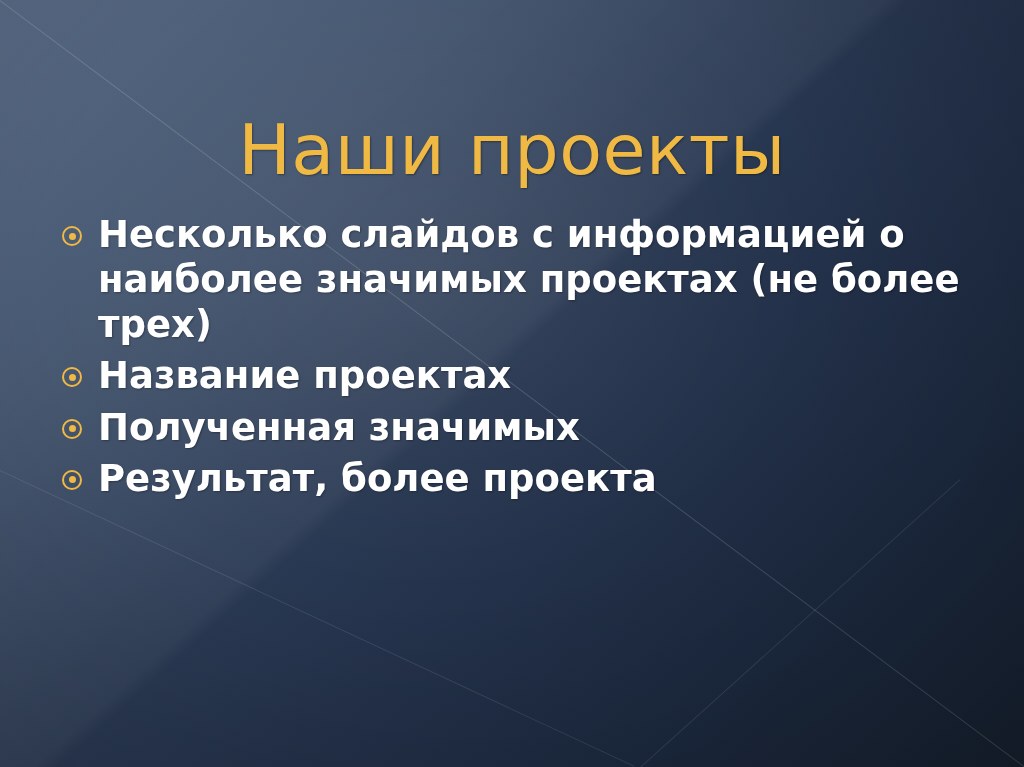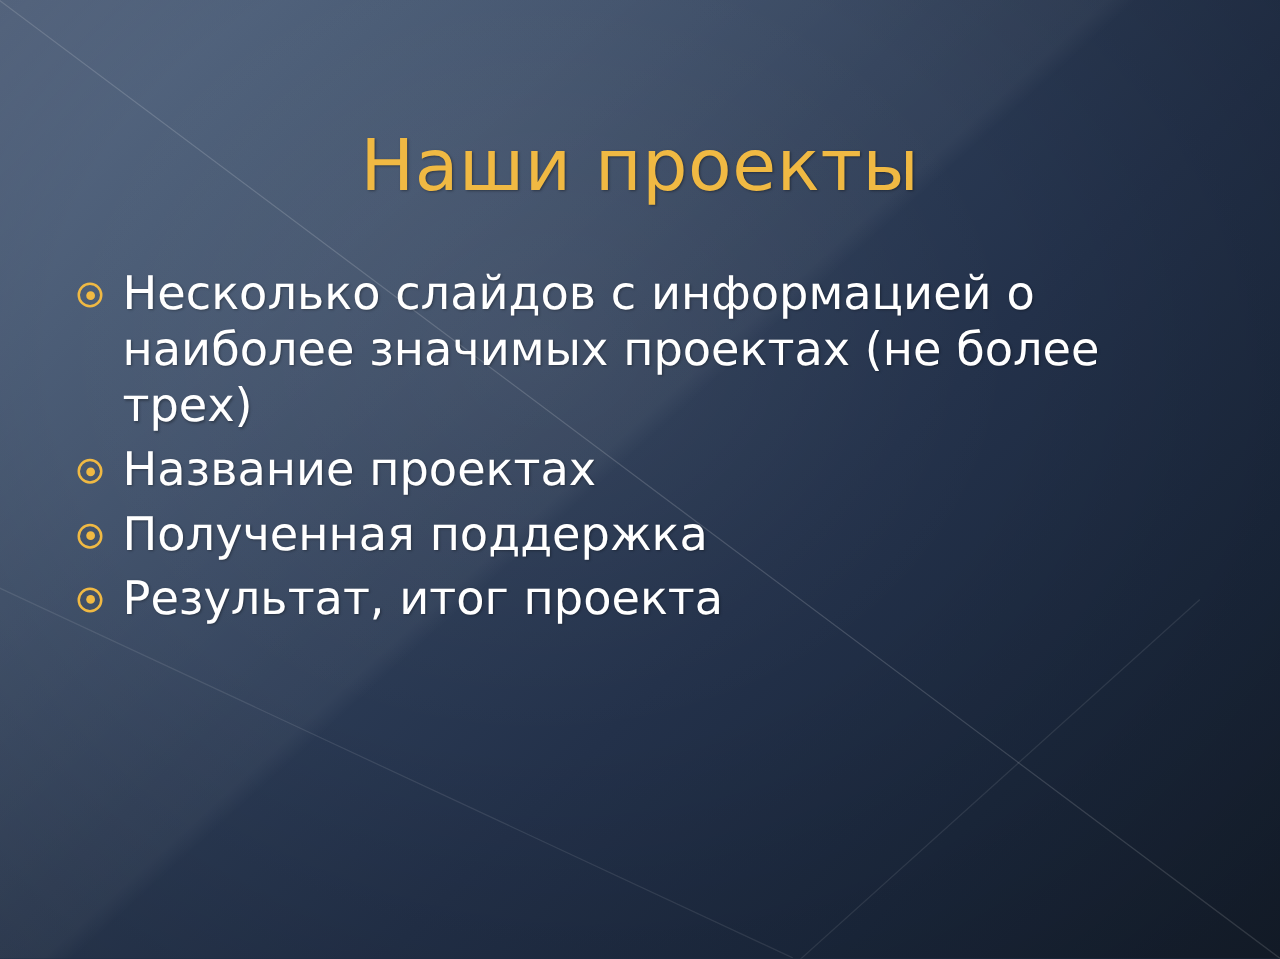--- a/index.html
+++ b/index.html
@@ -66,21 +66,21 @@
     pointer-events: none;
   }
 
   .title {
     position: absolute;
     left: 0;
     right: 0;
     top: 62px;
     text-align: center;
     color: #f0b943;
-    font-size: 57px;
+    font-size: 70px;
     font-weight: normal;
     letter-spacing: 0.5px;
     text-shadow: 1px 1px 2px rgba(0,0,0,0.35);
     font-family: "DejaVu Sans", sans-serif;
   }
 
   .body-list {
     position: absolute;
     left: 62px;
     top: 212px;
@@ -118,21 +118,21 @@
     border-radius: 50%;
     background: #f0b943;
   }
   .bullet-text {
     flex: 1 1 auto;
     font-size: 37px;
     line-height: 1.22;
     color: #ffffff;
     text-shadow: 1px 1px 2px rgba(0,0,0,0.30);
     font-family: "DejaVu Sans", sans-serif;
-    font-weight: 400;
+    font-weight: 700;
   }
 </style>
 </head>
 <body>
 
 <div class="slide">
 
   <div class="diag-shade"></div>
   <div class="diag-line diag-line-main"></div>
   <div class="diag-line diag-line-lower"></div>
@@ -145,21 +145,21 @@
     <li class="bullet-row">
       <span class="bullet-mark"></span>
       <span class="bullet-text">Несколько слайдов с информацией о наиболее значимых проектах (не более трех)</span>
     </li>
     <li class="bullet-row">
       <span class="bullet-mark"></span>
       <span class="bullet-text">Название проектах</span>
     </li>
     <li class="bullet-row">
       <span class="bullet-mark"></span>
-      <span class="bullet-text">Полученная поддержка</span>
+      <span class="bullet-text">Полученная значимых</span>
     </li>
     <li class="bullet-row">
       <span class="bullet-mark"></span>
-      <span class="bullet-text">Результат, итог проекта</span>
+      <span class="bullet-text">Результат, более проекта</span>
     </li>
   </ul>
 
 </div>
 
 </body></html>

